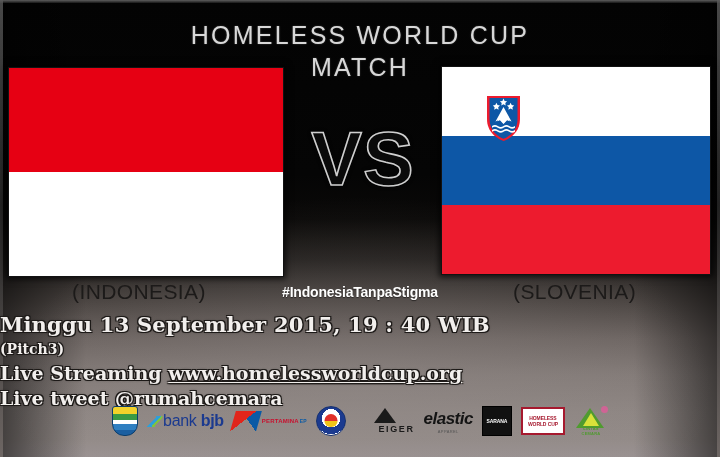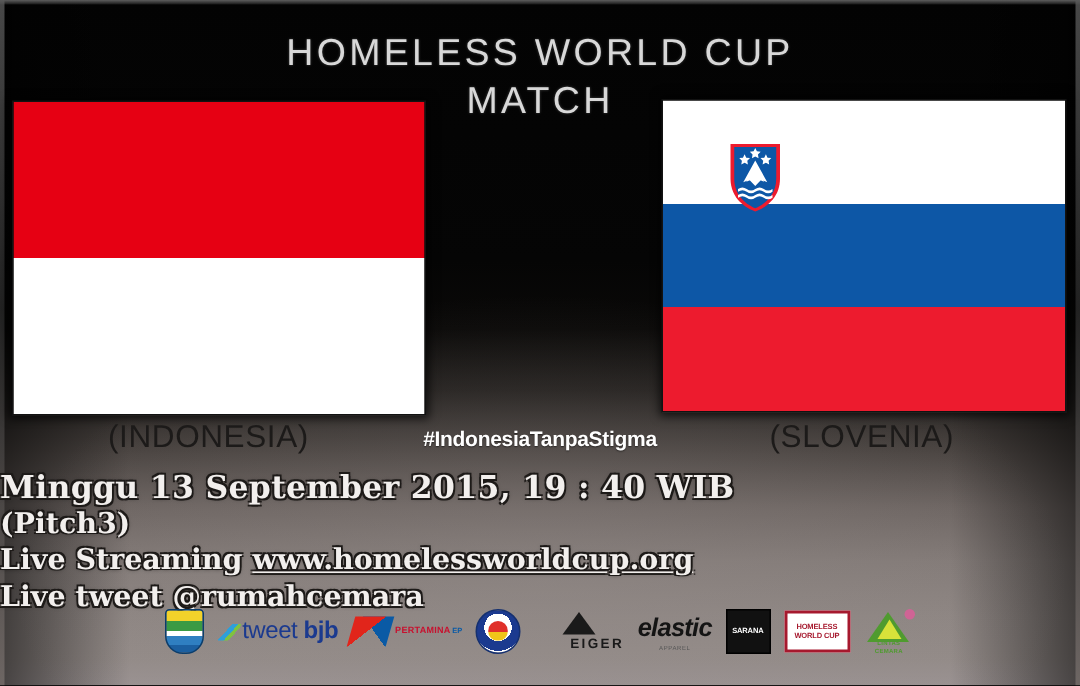--- a/index.html
+++ b/index.html
@@ -167,21 +167,21 @@
   .line-date {
     font-size: 21px;
     line-height: 25px;
     letter-spacing: 0.2px;
     text-shadow:
       -1.2px -1.2px 0 #1d1a18, 1.2px -1.2px 0 #1d1a18,
       -1.2px 1.2px 0 #1d1a18, 1.2px 1.2px 0 #1d1a18,
        0 0 3px rgba(0,0,0,0.6);
   }
   .line-pitch {
-    font-size: 19px;
+    font-size: 14px;
     line-height: 24px;
     text-shadow:
       -1.2px -1.2px 0 #1d1a18, 1.2px -1.2px 0 #1d1a18,
       -1.2px 1.2px 0 #1d1a18, 1.2px 1.2px 0 #1d1a18,
        0 0 3px rgba(0,0,0,0.6);
   }
   .line-stream {
     font-size: 19px;
     line-height: 25px;
     text-shadow:
@@ -413,20 +413,21 @@
       <path d="M19.5,14 L27.5,28.5 L23.5,26.8 L19.5,31 L15.5,26.8 L11.5,28.5 Z" fill="#ffffff"></path>
       <path d="M19.5,16.5 L25.5,28.2 L22.6,27 L19.5,30.4 L16.4,27 L13.5,28.2 Z" fill="#ffffff"></path>
       <path d="M8,33 q3,-2 5.8,0 q2.9,2 5.7,0 q2.9,-2 5.7,0 q2.9,2 5.8,0 v1.8 q-2.9,2 -5.8,0 q-2.8,-2 -5.7,0 q-2.8,2 -5.7,0 q-2.8,-2 -5.8,0 Z" fill="#ffffff"></path>
       <path d="M8,37 q3,-2 5.8,0 q2.9,2 5.7,0 q2.9,-2 5.7,0 q2.9,2 5.8,0 v1.8 q-2.9,2 -5.8,0 q-2.8,-2 -5.7,0 q-2.8,2 -5.7,0 q-2.8,-2 -5.8,0 Z" fill="#ffffff"></path>
       <path d="M19.5,5.6 l1.1,2.3 2.5,0.3 -1.8,1.8 0.4,2.5 -2.2,-1.2 -2.2,1.2 0.4,-2.5 -1.8,-1.8 2.5,-0.3 Z" fill="#ffffff"></path>
       <path d="M12.4,9.8 l1.1,2.3 2.5,0.3 -1.8,1.8 0.4,2.5 -2.2,-1.2 -2.2,1.2 0.4,-2.5 -1.8,-1.8 2.5,-0.3 Z" fill="#ffffff"></path>
       <path d="M26.6,9.8 l1.1,2.3 2.5,0.3 -1.8,1.8 0.4,2.5 -2.2,-1.2 -2.2,1.2 0.4,-2.5 -1.8,-1.8 2.5,-0.3 Z" fill="#ffffff"></path>
     </svg>
   </div>
 
+  <div class="vs">VS</div>
 
   <div class="country country-id">(INDONESIA)</div>
   <div class="country country-si">(SLOVENIA)</div>
 
   <div class="hashtag">#IndonesiaTanpaStigma</div>
 
   <div class="details">
     <div class="line-date">Minggu 13 September 2015, 19 : 40 WIB</div>
     <div class="line-pitch">(Pitch3)</div>
     <div class="line-stream"><span>Live Streaming </span><span class="url">www.homelessworldcup.org</span></div>
@@ -434,21 +435,21 @@
   </div>
 
   <div class="sponsors">
 
     <div class="logo">
       <div class="crest"></div>
     </div>
 
     <div class="logo">
       <span class="bjb-swoosh"></span>
-      <span class="bjb-word"><span>tweet </span><b>bjb</b></span>
+      <span class="bjb-word"><span>bank </span><b>bjb</b></span>
     </div>
 
     <div class="logo">
       <span class="pertamina-mark"></span>
       <span class="pertamina-text">PERTAMINA</span>
       <span class="pertamina-ep">EP</span>
     </div>
 
     <div class="logo">
       <div class="emblem"></div>

